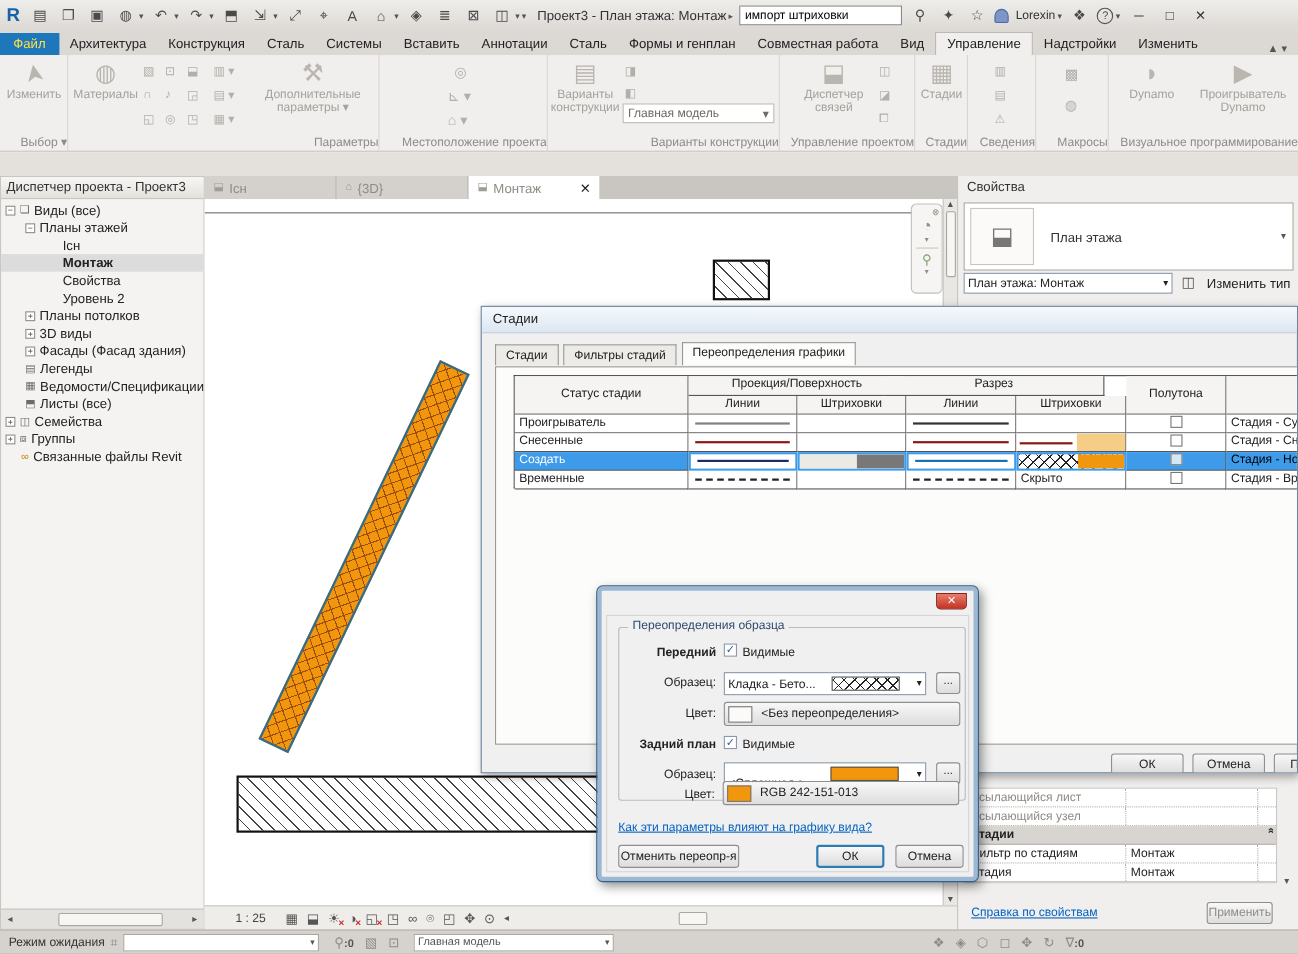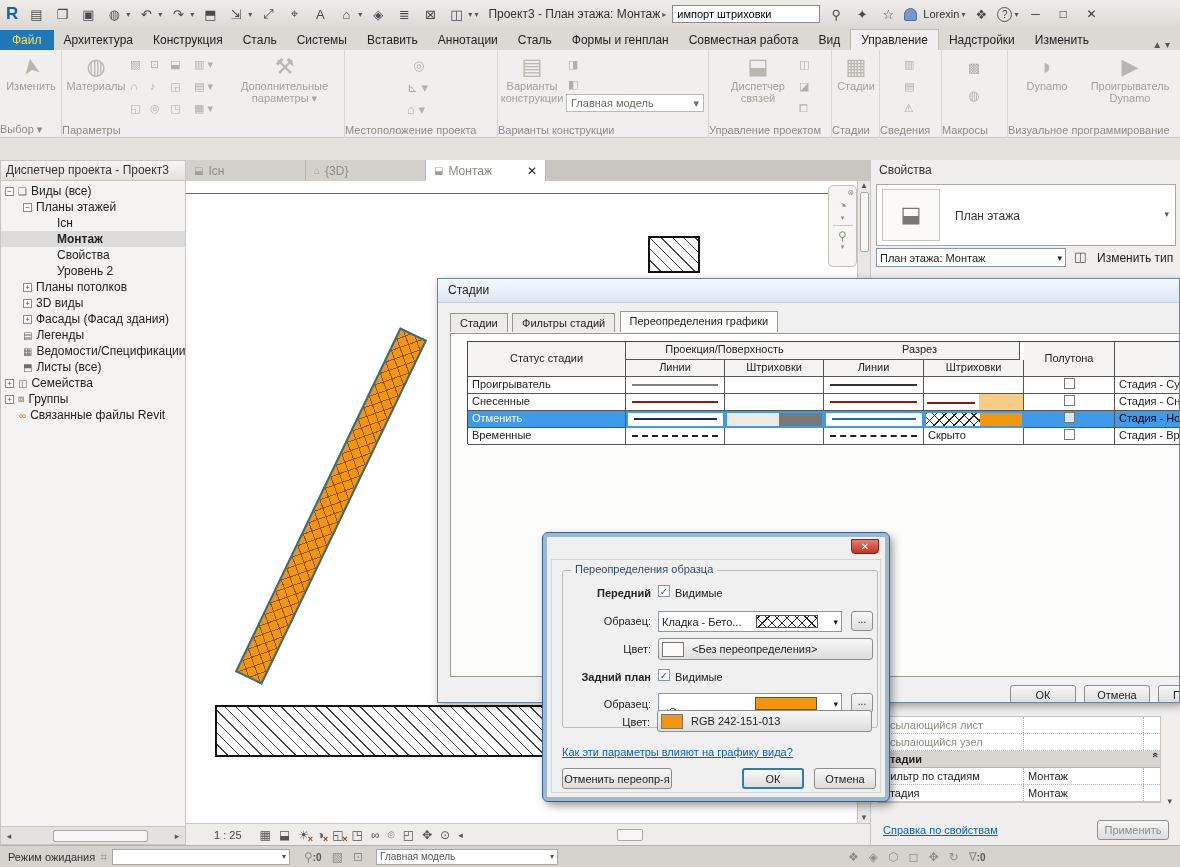--- a/index.html
+++ b/index.html
@@ -17,21 +17,21 @@
   .win-btn{width:22px;height:18px;display:inline-flex;align-items:center;justify-content:center;color:#333;font-size:12px;}
   .avatar{width:13px;height:13px;border-radius:7px 7px 2px 2px;background:#7C96C8;border:1px solid #4A6AA0;}
   
   .tabrow{position:absolute;left:0;top:28px;width:1180px;height:22px;background:#DCD9D5;display:flex;align-items:flex-end;}
   .rtab{padding:3px 10px;font-size:12px;color:#222;white-space:nowrap;}
   .rtab.file{background:#1E76BB;color:#fde047;padding:3px 12px;}
   .rtab.active{background:#F0EFEE;border:1px solid #BDBAB5;border-bottom:none;}
   
   .ribbon{position:absolute;left:0;top:50px;width:1180px;height:88px;background:#F0EFEE;border-bottom:1px solid #C9C6C1;color:#A09C96;}
   .rpanel{position:absolute;top:0;height:88px;border-right:1px solid #D9D6D1;}
-  .rpanel-label{position:absolute;bottom:2px;left:0;right:0;text-align:left;font-size:11px;color:#8F8B85;white-space:nowrap;overflow:hidden;}
+  .rpanel-label{position:absolute;bottom:2px;left:0;right:0;text-align:right;font-size:11px;color:#8F8B85;white-space:nowrap;overflow:hidden;}
   .bigbtn{position:absolute;display:flex;flex-direction:column;align-items:center;font-size:11px;color:#A5A19B;text-align:center;line-height:12px;}
   .bigbtn .ic{font-size:22px;color:#B9B5AF;line-height:26px;}
   .smallic{position:absolute;font-size:11px;color:#B2AEA8;}
   .rib-dd{position:absolute;height:18px;background:#fff;border:1px solid #BDBAB5;font-size:11px;color:#6E6A64;display:flex;align-items:center;justify-content:space-between;padding:0 4px;}
   
   .browser{position:absolute;left:0;top:160px;width:186px;height:685px;background:#F4F3F1;border:1px solid #C9C6C1;}
   .browser-header{height:20px;background:linear-gradient(#F7F6F4,#E4E1DD);border-bottom:1px solid #C9C6C1;font-size:12px;padding:2px 5px;color:#333;}
   .tree{position:absolute;top:22px;left:0;right:0;bottom:20px;overflow:hidden;}
   .titem{height:16px;display:flex;align-items:center;font-size:12px;white-space:nowrap;color:#222;}
   .titem .exp{width:9px;height:9px;border:1px solid #8F8B85;background:#fff;font-size:8px;line-height:7px;text-align:center;color:#444;margin-right:4px;flex:0 0 auto;}
@@ -417,21 +417,21 @@
         <span class="prop-name">Фильтр по стадиям</span>
           <span class="prop-val">Монтаж</span>
       </div>
       <div class="prop-row" style="border-bottom:1px solid #C9C6C1;">
         <span class="prop-name">Стадия</span>
           <span class="prop-val">Монтаж</span>
       </div>
     </div>
     <span class="abs" style="right:8px;top:636px;font-size:9px;color:#555;">▾</span>
     <a class="link abs" style="left:12px;top:664px;">Справка по свойствам</a>
-    <div class="btn abs" style="left:226px;top:660px;width:72px;height:20px;color:#8F8B85;">Применить</div>
+    <div class="btn abs" style="left:226px;top:660px;width:60px;height:20px;color:#8F8B85;">Применить</div>
   </div>
 
   <div class="statusbar">
     <span style="margin-left:8px;white-space:nowrap;overflow:hidden;max-width:100px;">Режим ожидания</span>
     <span class="gicon">⌗</span>
     <div class="sb-input" style="width:178px;">
         <span></span>
         <span style="font-size:8px;">▾</span>
       </div>
     <span class="gicon" style="margin-left:14px;">⚲<b style="font-size:10px;color:#555;">:0</b></span>
@@ -456,21 +456,21 @@
       <span class="dtab">Стадии</span>
       <span class="dtab">Фильтры стадий</span>
       <span class="dtab active">Переопределения графики</span>
     </div>
     <div class="abs" style="left:12px;top:54px;width:731px;height:344px;background:#FCFCFB;border:1px solid #9B9891;"></div>
 
     <div class="stable" style="left:29px;top:62px;width:714px;height:103px;border-right:none;">
 
       <div class="scell shead" style="left:0;top:0;width:158px;height:35px;line-height:31px;">Статус стадии</div>
       <div class="scell shead" style="left:158px;top:0;width:198px;height:18px;">Проекция/Поверхность</div>
-      <div class="scell shead" style="left:352px;top:0;width:200px;height:18px;">Разрез</div>
+      <div class="scell shead" style="left:336px;top:0;width:200px;height:18px;">Разрез</div>
       <div class="scell shead" style="left:158px;top:18px;width:99px;height:17px;">Линии</div>
       <div class="scell shead" style="left:257px;top:18px;width:99px;height:17px;">Штриховки</div>
       <div class="scell shead" style="left:356px;top:18px;width:100px;height:17px;">Линии</div>
       <div class="scell shead" style="left:456px;top:18px;width:100px;height:17px;">Штриховки</div>
       <div class="scell shead" style="left:556px;top:0;width:91px;height:35px;line-height:31px;">Полутона</div>
       <div class="scell shead" style="left:647px;top:0;width:120px;height:35px;line-height:31px;text-align:right;border-right:none;">Ма</div>
 
       <div class="scell" style="left:0;top:35px;width:158px;height:17px;">Проигрыватель</div>
       <div class="scell" style="left:158px;top:35px;width:99px;height:17px;">
           <div class="line-sample" style="border-top:2px solid #808080;"></div>
@@ -491,21 +491,21 @@
       <div class="scell" style="left:356px;top:52px;width:100px;height:17px;">
           <div class="line-sample" style="border-top:2px solid #8C1717;"></div>
         </div>
       <div class="scell" style="left:456px;top:52px;width:100px;height:17px;padding:0;">
         <div style="position:absolute;left:3px;top:8px;width:48px;border-top:2px solid #8C1717;"></div>
         <div style="position:absolute;right:0;top:0;width:44px;height:100%;background:#F5CD86;"></div>
       </div>
       <div class="scell" style="left:556px;top:52px;width:91px;height:17px;text-align:center;"><span class="cb"></span></div>
       <div class="scell" style="left:647px;top:52px;width:120px;height:17px;border-right:none;">Стадия - Сно</div>
 
-      <div class="scell rowsel" style="left:0;top:69px;width:158px;height:17px;">Отменить</div>
+      <div class="scell rowsel" style="left:0;top:69px;width:158px;height:17px;">Создать</div>
       <div class="scell" style="left:158px;top:69px;width:99px;height:17px;border:2px solid #3D9BEA;">
           <div class="line-sample" style="top:5px;border-top:2px solid #1C2B66;"></div>
         </div>
       <div class="scell" style="left:257px;top:69px;width:99px;height:17px;border:2px solid #3D9BEA;padding:0;">
         <div style="position:absolute;left:0;top:0;width:55%;height:100%;background:#EDEAE3;"></div>
         <div style="position:absolute;right:0;top:0;width:45%;height:100%;background:#787878;"></div>
       </div>
       <div class="scell" style="left:356px;top:69px;width:100px;height:17px;border:2px solid #3D9BEA;">
           <div class="line-sample" style="top:5px;border-top:2px solid #1A6FAE;"></div>
         </div>

